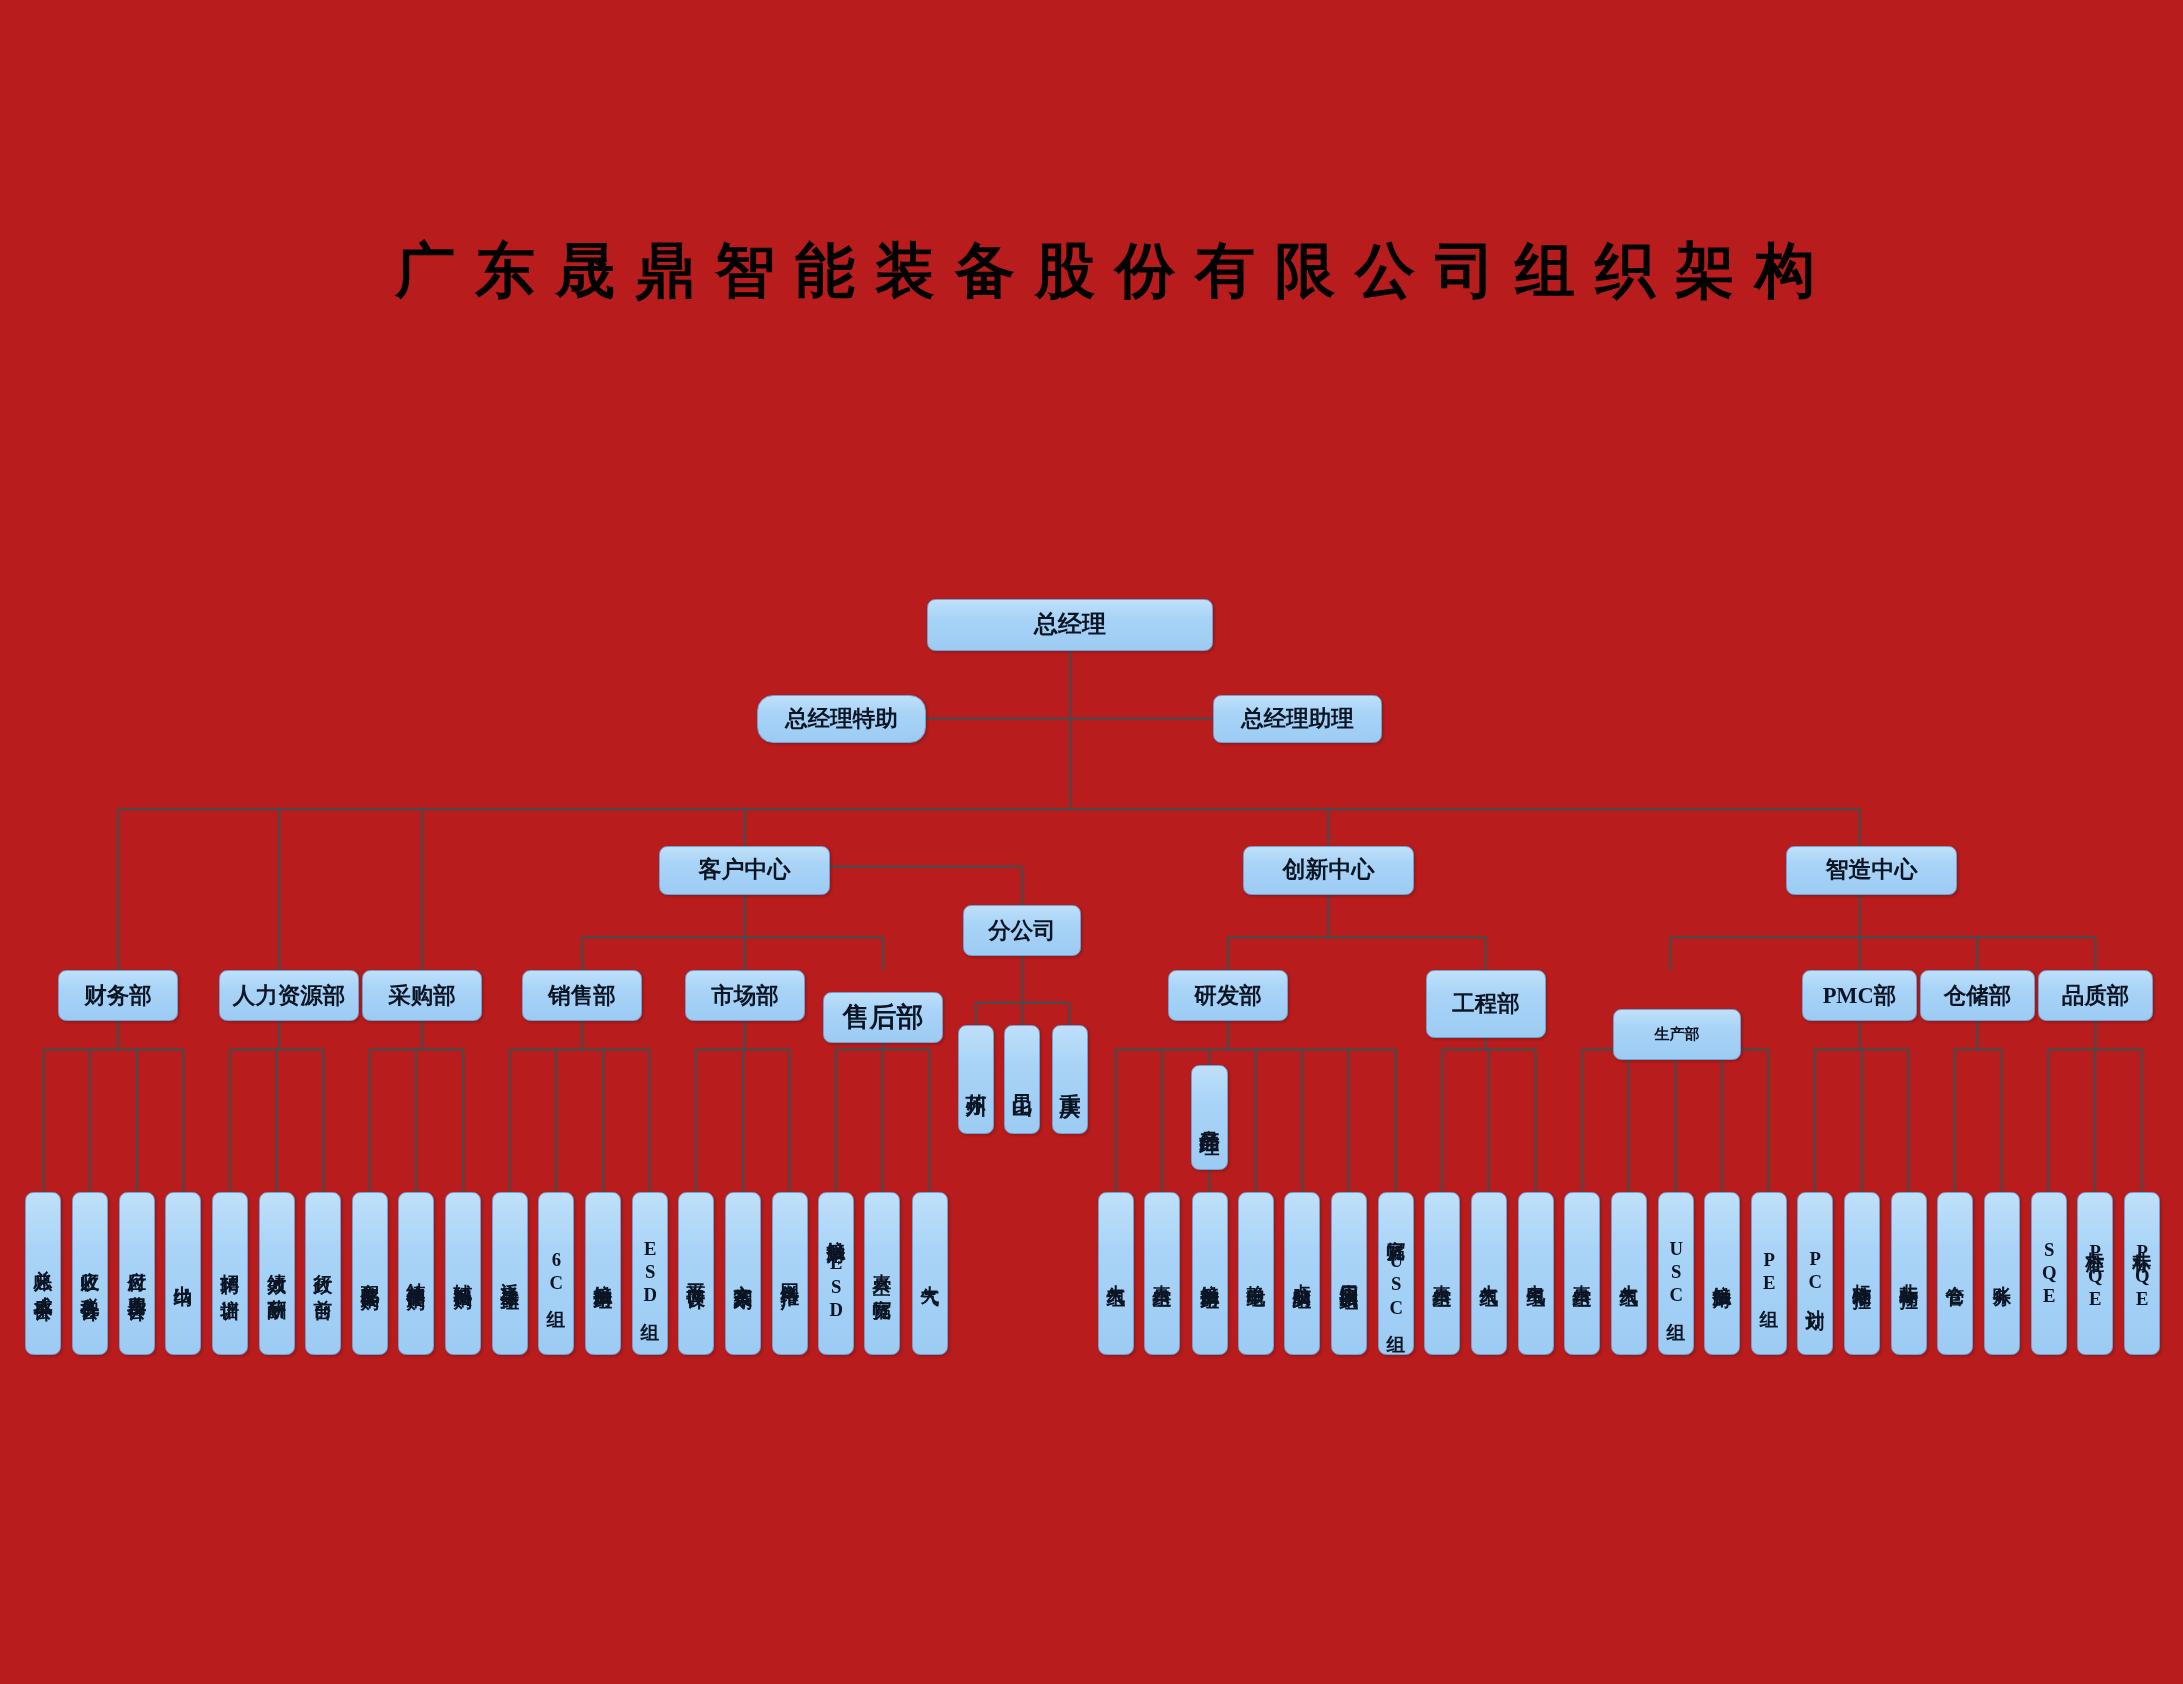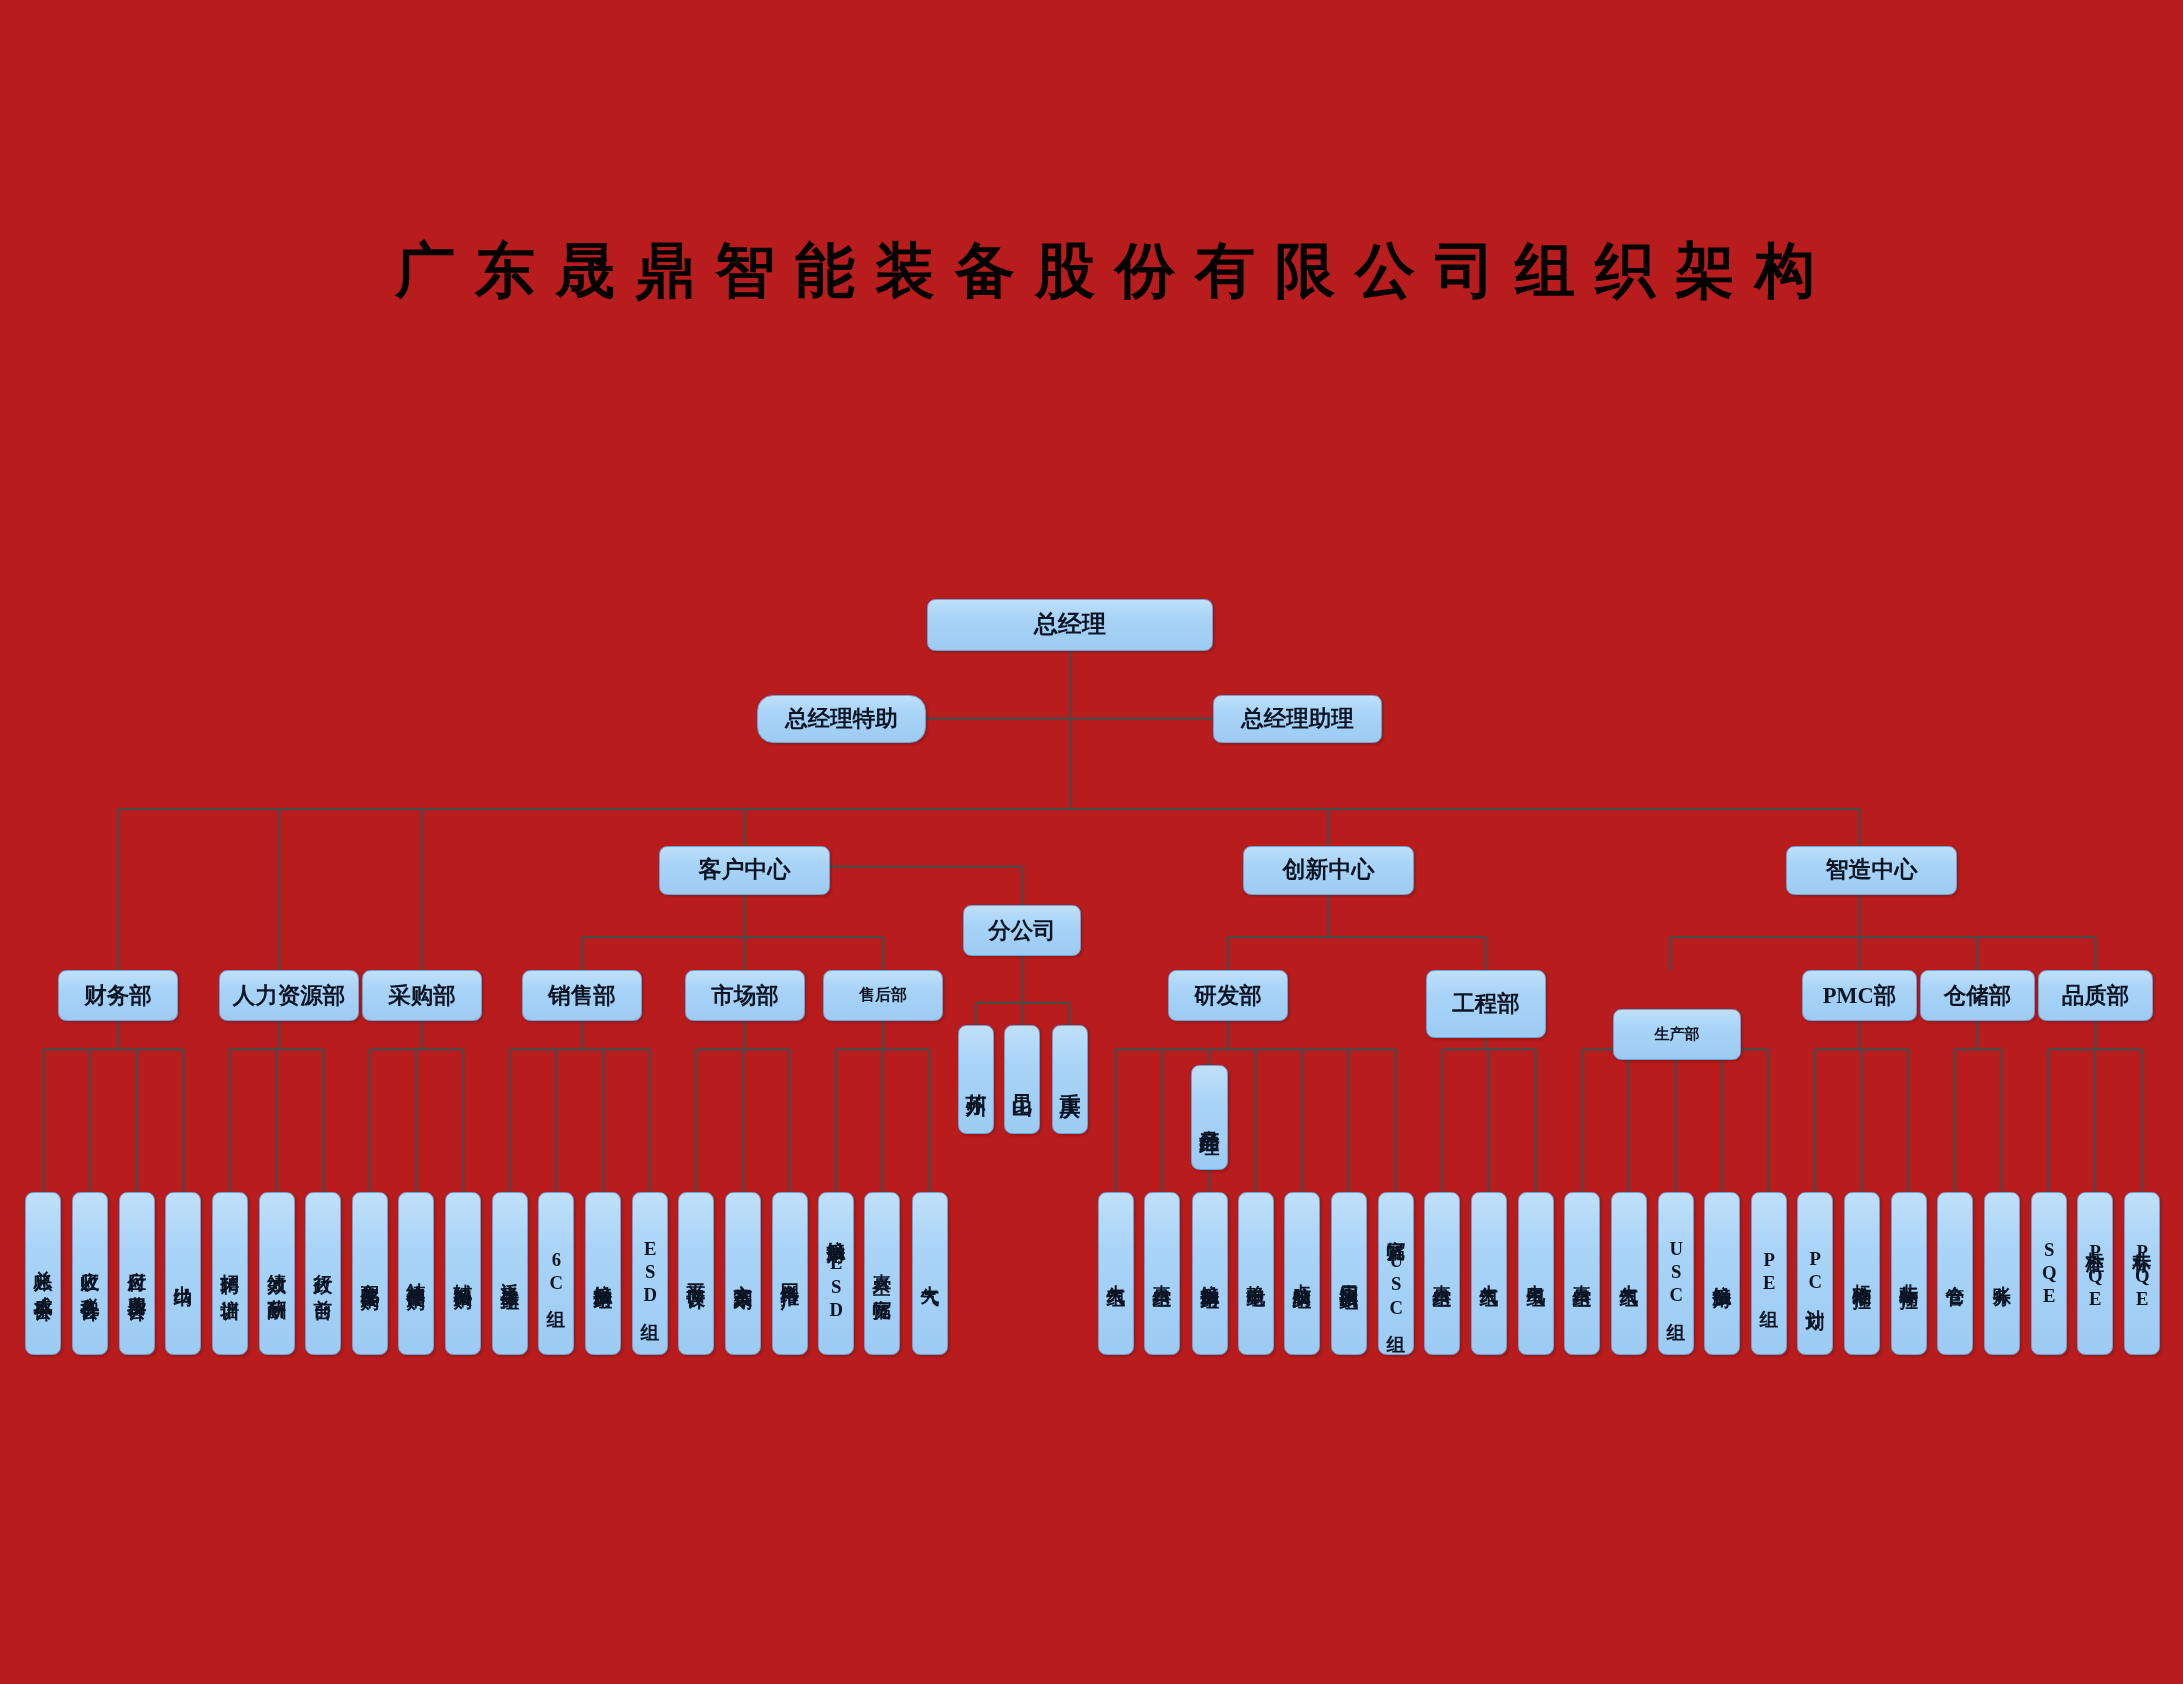--- a/index.html
+++ b/index.html
@@ -140,21 +140,21 @@
     <div class="node" style="left: 659px; top: 846px; width: 171px; height: 49px; font-size: 23px;">客户中心</div>
     <div class="node" style="left: 522px; top: 970px; width: 120px; height: 51px; font-size: 22.5px;">销售部</div>
     <div class="node vtext" style="left: 492px; top: 1192px; width: 36px; height: 163px; font-size: 18.7px;">泛半导体组</div>
     <div class="node vtext" style="left: 538px; top: 1192px; width: 36px; height: 163px; font-size: 18.7px;">6C组</div>
     <div class="node vtext" style="left: 585px; top: 1192px; width: 36px; height: 163px; font-size: 18.7px;">接触角组</div>
     <div class="node vtext" style="left: 632px; top: 1192px; width: 36px; height: 163px; font-size: 18.7px;">ESD组</div>
     <div class="node" style="left: 685px; top: 970px; width: 120px; height: 51px; font-size: 22.5px;">市场部</div>
     <div class="node vtext" style="left: 678px; top: 1192px; width: 36px; height: 163px; font-size: 18.7px;">平面设计</div>
     <div class="node vtext" style="left: 725px; top: 1192px; width: 36px; height: 163px; font-size: 18.7px;">文案策划</div>
     <div class="node vtext" style="left: 772px; top: 1192px; width: 36px; height: 163px; font-size: 18.7px;">网络推广</div>
-    <div class="node" style="left: 823px; top: 970px; width: 120px; height: 51px; font-size: 16px;">售后部</div>
+    <div class="node" style="left: 823px; top: 992px; width: 120px; height: 51px; font-size: 27px;">售后部</div>
     <div class="node vtext" style="left: 818px; top: 1192px; width: 36px; height: 163px; font-size: 18.7px;">接触角／ESD</div>
     <div class="node vtext" style="left: 864px; top: 1192px; width: 36px; height: 163px; font-size: 18.7px;">真空／宽幅</div>
     <div class="node vtext" style="left: 912px; top: 1192px; width: 36px; height: 163px; font-size: 18.7px;">大气</div>
     <div class="node" style="left: 963px; top: 905px; width: 118px; height: 51px; font-size: 22.5px;">分公司</div>
     <div class="node vtext" style="left: 958px; top: 1025px; width: 36px; height: 109px; font-size: 21px;">苏州</div>
     <div class="node vtext" style="left: 1004px; top: 1025px; width: 36px; height: 109px; font-size: 21px;">昆山</div>
     <div class="node vtext" style="left: 1052px; top: 1025px; width: 36px; height: 109px; font-size: 21px;">重庆</div>
     <div class="node" style="left: 1243px; top: 846px; width: 171px; height: 49px; font-size: 23px;">创新中心</div>
     <div class="node" style="left: 1168px; top: 970px; width: 120px; height: 51px; font-size: 22.5px;">研发部</div>
     <div class="node vtext" style="left: 1098px; top: 1192px; width: 36px; height: 163px; font-size: 18.7px;">大气组</div>

